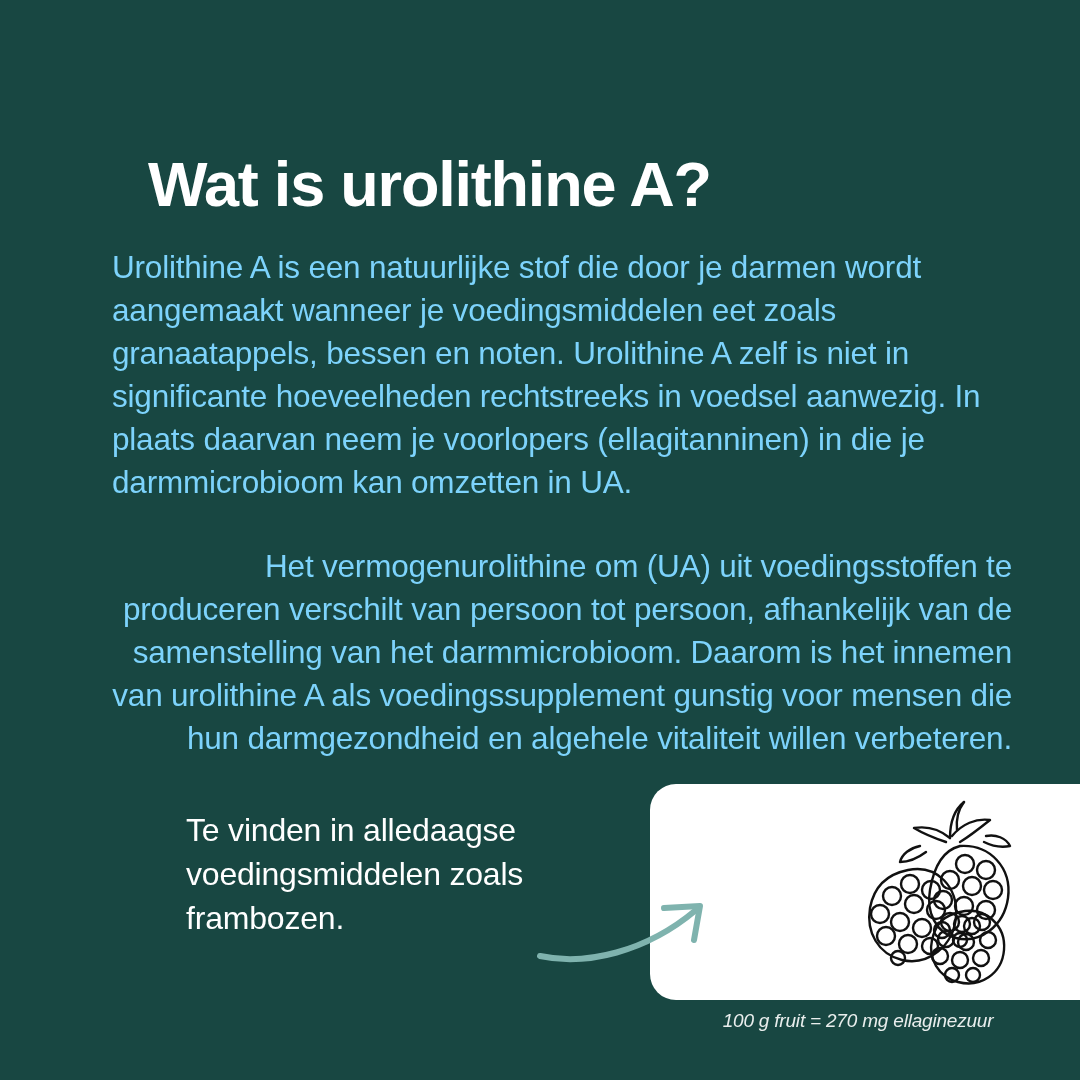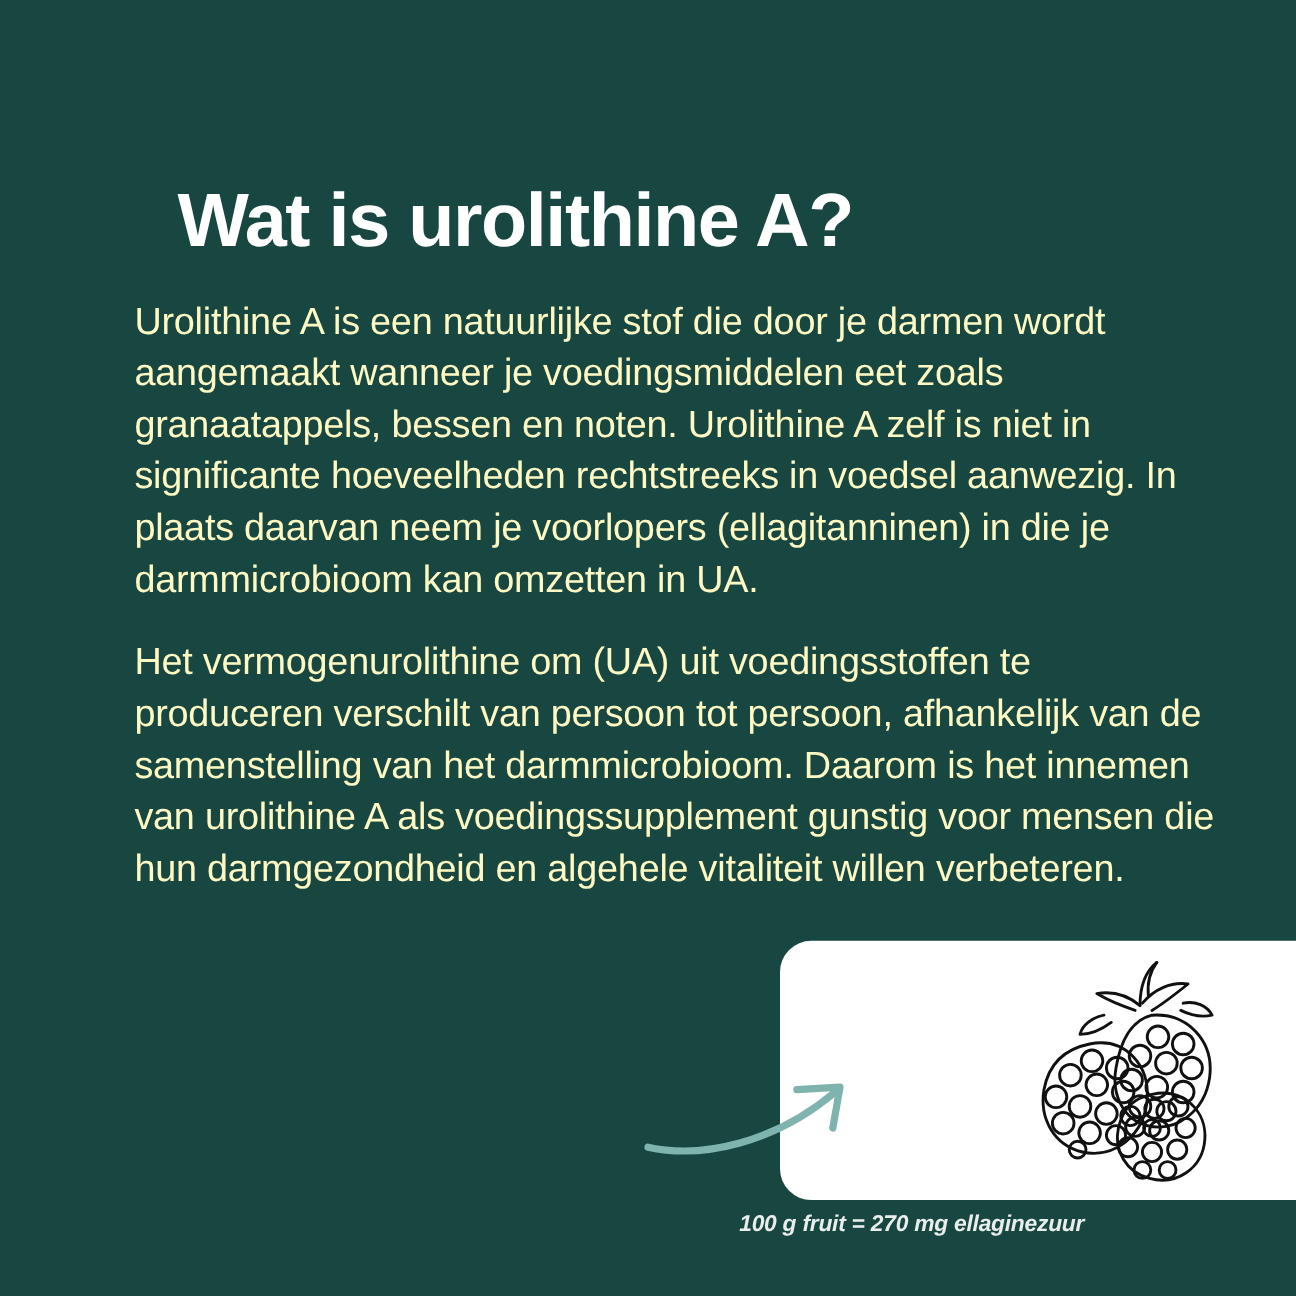--- a/index.html
+++ b/index.html
@@ -29,27 +29,27 @@
     font-size: 63px;
     font-weight: bold;
     letter-spacing: -1.2px;
     line-height: 1.08;
     margin-left: 36px;
   }
   .para {
     position: absolute;
     left: 112px;
     width: 900px;
-    color: #fef9c3;
+    color: #7dd3fc;
     font-size: 31.5px;
     line-height: 1.37;
     letter-spacing: -0.2px;
   }
   .para-1 { top: 214px; }
-  .para-2 { top: 498px; }
+  .para-2 { top: 513px; text-align: right; }
 
   .callout {
     position: absolute;
     left: 186px;
     top: 808px;
     width: 390px;
     color: #ffffff;
     font-size: 32px;
     line-height: 1.38;
     letter-spacing: -0.2px;
@@ -69,44 +69,44 @@
     left: 150px;
     top: 10px;
   }
   .arrow-svg {
     position: absolute;
     left: 536px;
     top: 880px;
   }
   .caption {
     position: absolute;
-    left: 616px;
+    left: 658px;
     top: 1010px;
     width: 420px;
-    text-align: left;
+    text-align: center;
     padding-right: 20px;
     box-sizing: border-box;
     color: #e9eeed;
     font-size: 19px;
     font-style: italic;
     letter-spacing: -0.2px;
-    font-weight: bold;
   }
 </style>
 </head>
 <body>
 
 <div class="canvas">
 
   <h1 class="title">Wat is urolithine A?</h1>
 
   <p class="para para-1">Urolithine A is een natuurlijke stof die door je darmen wordt aangemaakt wanneer je voedingsmiddelen eet zoals granaatappels, bessen en noten. Urolithine A zelf is niet in significante hoeveelheden rechtstreeks in voedsel aanwezig. In plaats daarvan neem je voorlopers (ellagitanninen) in die je darmmicrobioom kan omzetten in UA.</p>
 
   <p class="para para-2">Het vermogenurolithine om  (UA) uit voedingsstoffen te produceren verschilt van persoon tot persoon, afhankelijk van de samenstelling van het darmmicrobioom. Daarom is het innemen van urolithine A als voedingssupplement gunstig voor mensen die hun darmgezondheid en algehele vitaliteit willen verbeteren.</p>
 
+  <div class="callout">Te vinden in alledaagse voedingsmiddelen zoals frambozen.</div>
 
   <div class="image-card">
     <span class="berry-svg">
       <svg width="230" height="200" viewBox="0 0 230 200" fill="none" xmlns="http://www.w3.org/2000/svg">
         <g stroke="#111111" stroke-width="2.4" fill="none" stroke-linecap="round" stroke-linejoin="round">
 
           <path d="M150 44 C150 30 154 16 164 8"></path>
           <path d="M164 8 C158 16 156 26 157 36"></path>
           <path d="M150 44 C138 34 126 32 114 34 C124 40 134 44 146 48"></path>
           <path d="M152 42 C162 30 176 24 190 26 C180 34 170 42 160 48"></path>

